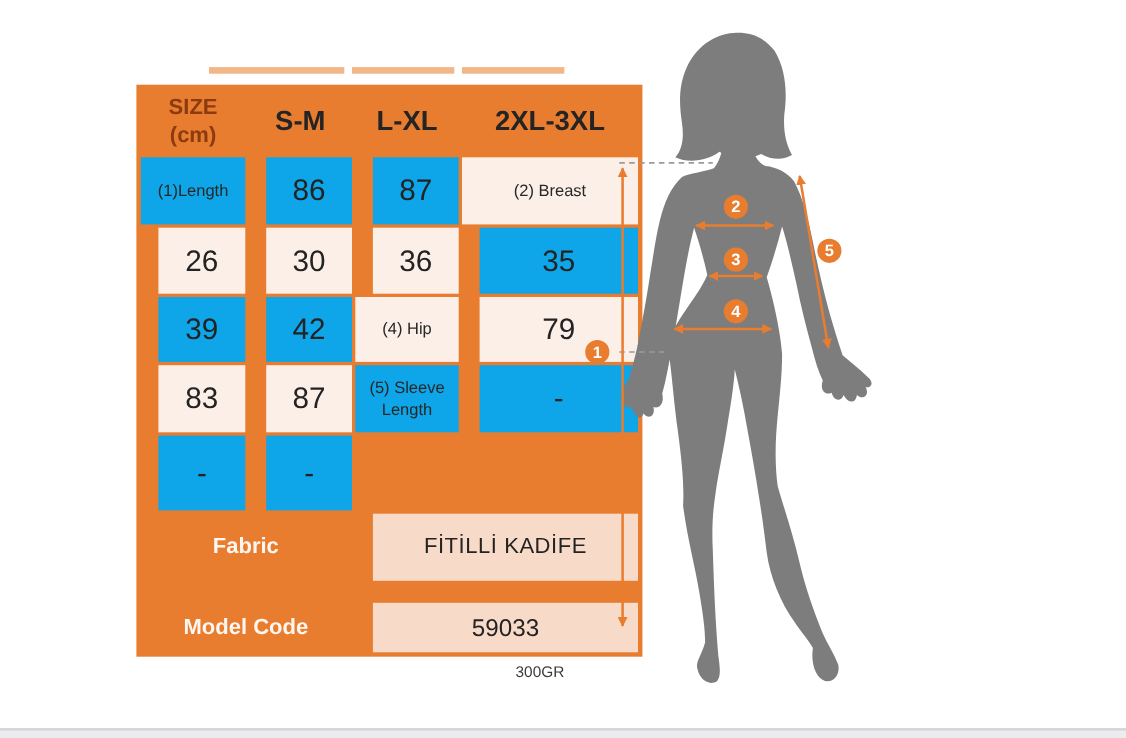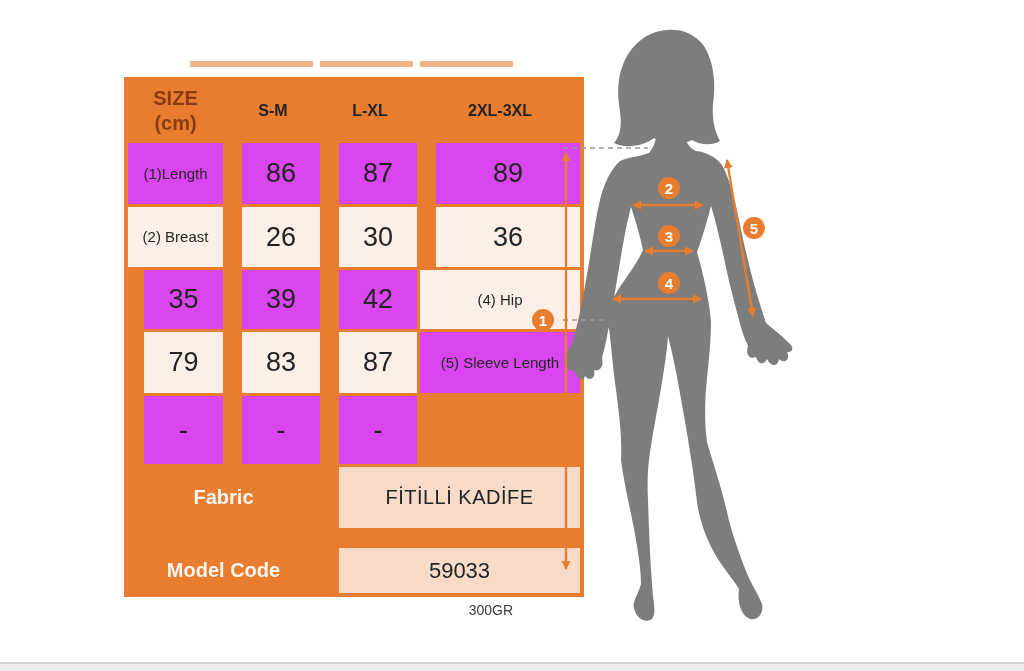--- a/index.html
+++ b/index.html
@@ -26,22 +26,22 @@
     display:grid;
     grid-template-columns:191px 1fr;
     grid-template-rows:61px 1fr;
     gap:20px;flex:1;
   }
   .cell{display:flex;align-items:center;justify-content:center;text-align:center;}
   .hcorner{
     background:transparent;color:#8C3A10;font-weight:bold;font-size:20px;line-height:1.25;
     padding:0 10px;
   }
-  .hcol{background:transparent;color:#242424;font-weight:bold;font-size:16px;text-align:right;}
-  .rowA{background:#d946ef;}
+  .hcol{background:transparent;color:#242424;font-weight:bold;font-size:25px;text-align:right;}
+  .rowA{background:#0ea5e9;}
   .rowB{background:#FCEFE7;}
   .lbl{font-size:15px;color:#272727;line-height:1.3;padding:0 6px;}
   .val{font-size:27px;color:#232323;margin-left:16px;}
   .ihdr{background:transparent;color:#FEF7F1;font-weight:bold;font-size:20px;}
   .ival{background:#F7DAC8;color:#232323;font-size:20px;letter-spacing:.5px;}
   .icode{font-size:22px;letter-spacing:0;}
 
   .weight{
     position:absolute;left:124px;top:602px;width:389px;
     text-align:right;font-size:14px;color:#3a3a3a;
@@ -77,21 +77,20 @@
 <div class="tbl">
   <div class="tmain">
     <div class="cell hcorner">SIZE (cm)</div>
     <div class="cell hcol">S-M</div>
     <div class="cell hcol">L-XL</div>
     <div class="cell hcol">2XL-3XL</div>
 
     <div class="cell rowA lbl">(1)Length</div>
     <div class="cell rowA val">86</div>
     <div class="cell rowA val">87</div>
-    <div class="cell rowA val">89</div>
 
     <div class="cell rowB lbl">(2) Breast</div>
     <div class="cell rowB val">26</div>
     <div class="cell rowB val">30</div>
     <div class="cell rowB val">36</div>
 
     <div class="cell rowA val">35</div>
     <div class="cell rowA val">39</div>
     <div class="cell rowA val">42</div>
 

